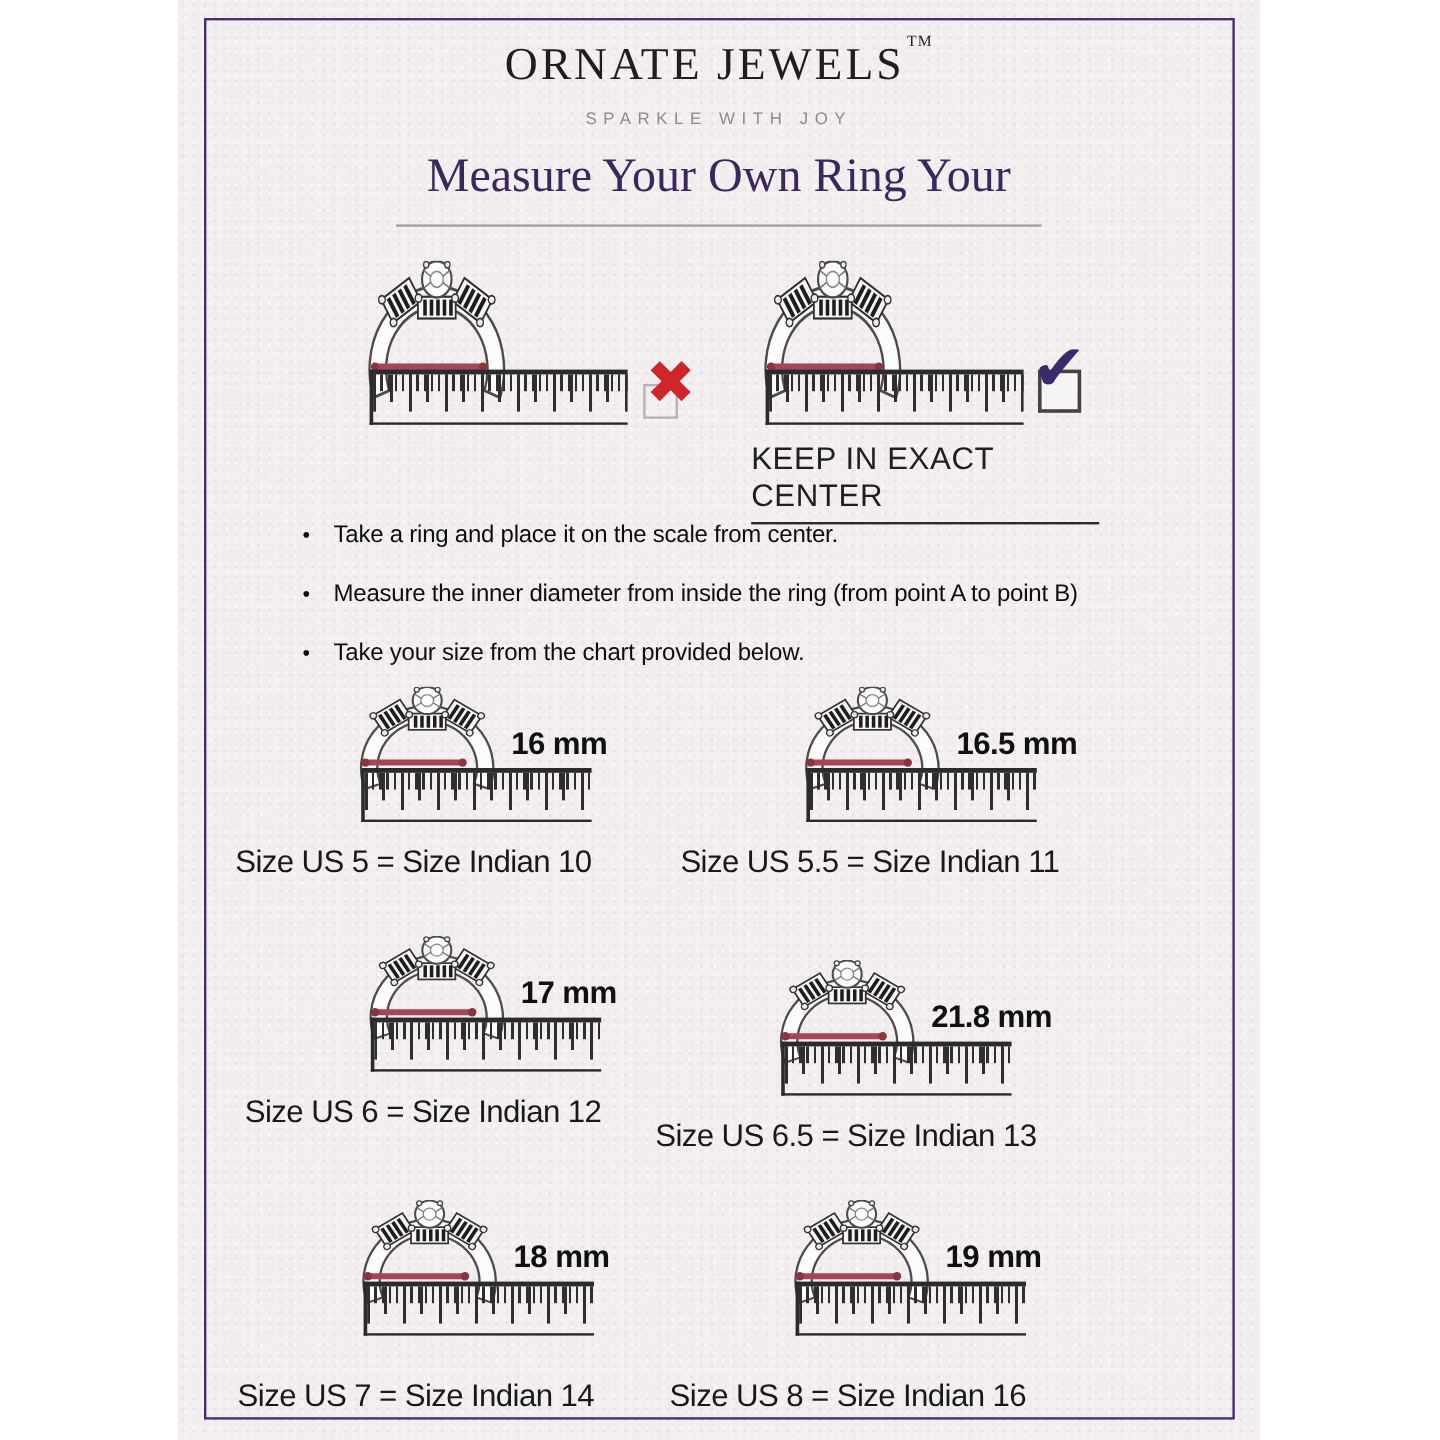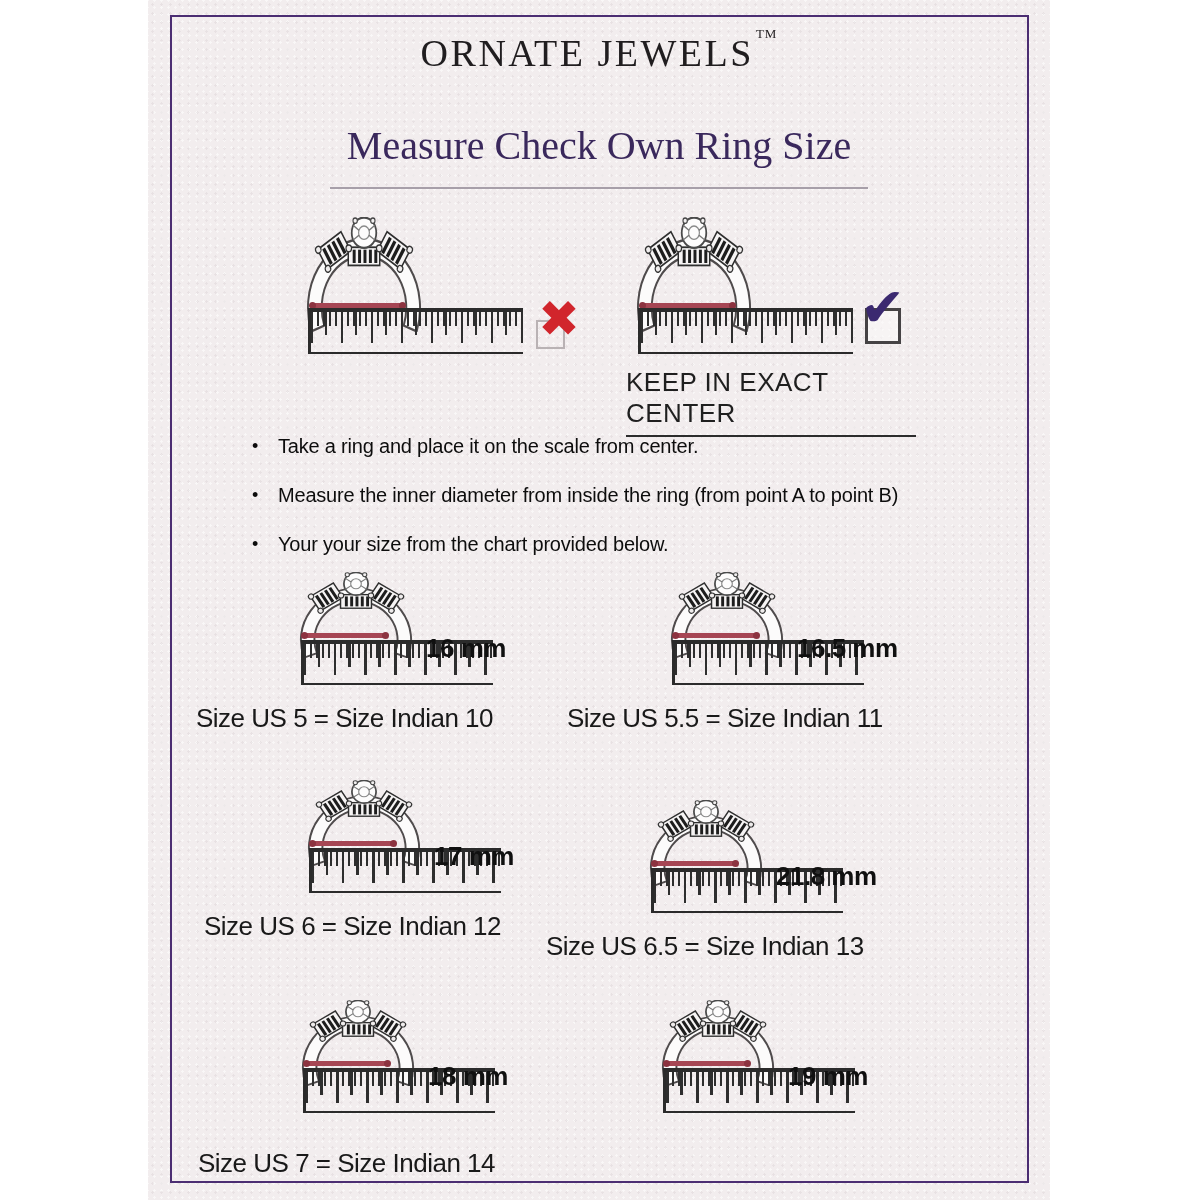--- a/index.html
+++ b/index.html
@@ -58,21 +58,21 @@
   
   .instructions{position:absolute;left:104px;top:432px;margin:0;padding:0;list-style:none;width:720px;}
   .instructions li{display:flex;align-items:flex-start;margin-bottom:21px;font-size:20px;line-height:28px;letter-spacing:-0.2px;color:#0d0d0d;}
   .instructions .dot{width:26px;flex:0 0 26px;font-size:18px;color:#0d0d0d;}
 
   
   .card{position:absolute;width:300px;height:175px;}
   .card .ring-svg{width:116px;height:86px;}
   .card .dia{left:5px;top:61px;width:84px;height:5px;}
   .card .ruler{left:3px;top:68px;width:192px;height:45px;}
-  .card .mm{position:absolute;left:128px;top:32px;font-size:26px;font-weight:bold;letter-spacing:-0.5px;color:#101010;white-space:nowrap;margin-top:29px;}
+  .card .mm{position:absolute;left:128px;top:32px;font-size:26px;font-weight:bold;letter-spacing:-0.5px;color:#101010;white-space:nowrap;}
   .card .size-label{position:absolute;top:131px;left:-102px;width:400px;font-size:26px;letter-spacing:-0.5px;color:#191919;white-space:nowrap;}
   .c1{left:150px;top:572px;}
   .c2{left:521px;top:572px;}
   .c3{left:158px;top:780px;}
   .c4{left:500px;top:800px;}
   .c5{left:152px;top:1000px;}
   .c6{left:512px;top:1000px;}
   .c5 .size-label,.c6 .size-label{top:148px;}
 
   .defs-svg{position:absolute;width:0;height:0;overflow:hidden;}
@@ -120,21 +120,22 @@
   </symbol>
 </svg>
 
 <div class="canvas">
   <div class="sheet">
     <div class="frame"></div>
 
     <div class="brand">
       <span>ORNATE JEWELS</span><sup>TM</sup>
     </div>
-    <h1 class="title">Measure Check Own Ring Size</h1>
+    <div class="tagline">SPARKLE WITH JOY</div>
+    <h1 class="title">Measure Your Own Ring Your</h1>
     <div class="divider"></div>
 
     <div class="illus demo demo-left">
       <svg class="ring-svg" preserveAspectRatio="none" viewBox="0 0 120 95">
           <use href="#ring-sym"></use>
         </svg>
       <div class="dia"></div>
       <div class="ruler"></div>
     </div>
     <div class="x-box"></div>
@@ -155,21 +156,21 @@
       <li>
         <span class="dot">•</span>
         <span>Take a ring and place it on the scale from center.</span>
       </li>
       <li>
         <span class="dot">•</span>
         <span>Measure the inner diameter from inside the ring (from point A to point B)</span>
       </li>
       <li>
         <span class="dot">•</span>
-        <span>Your your size from the chart provided below.</span>
+        <span>Take your size from the chart provided below.</span>
       </li>
     </ul>
 
     <div class="card c1">
       <svg class="ring-svg" preserveAspectRatio="none" viewBox="0 0 120 95">
           <use href="#ring-sym"></use>
         </svg>
       <div class="dia"></div>
       <div class="ruler"></div>
       <div class="mm">16 mm</div>
@@ -211,15 +212,16 @@
       <div class="mm">18 mm</div>
       <div class="size-label">Size US 7 = Size Indian 14</div>
     </div>
     <div class="card c6">
       <svg class="ring-svg" preserveAspectRatio="none" viewBox="0 0 120 95">
           <use href="#ring-sym"></use>
         </svg>
       <div class="dia"></div>
       <div class="ruler"></div>
       <div class="mm">19 mm</div>
+      <div class="size-label">Size US 8 = Size Indian 16</div>
     </div>
   </div>
 </div>
 
 </body></html>

